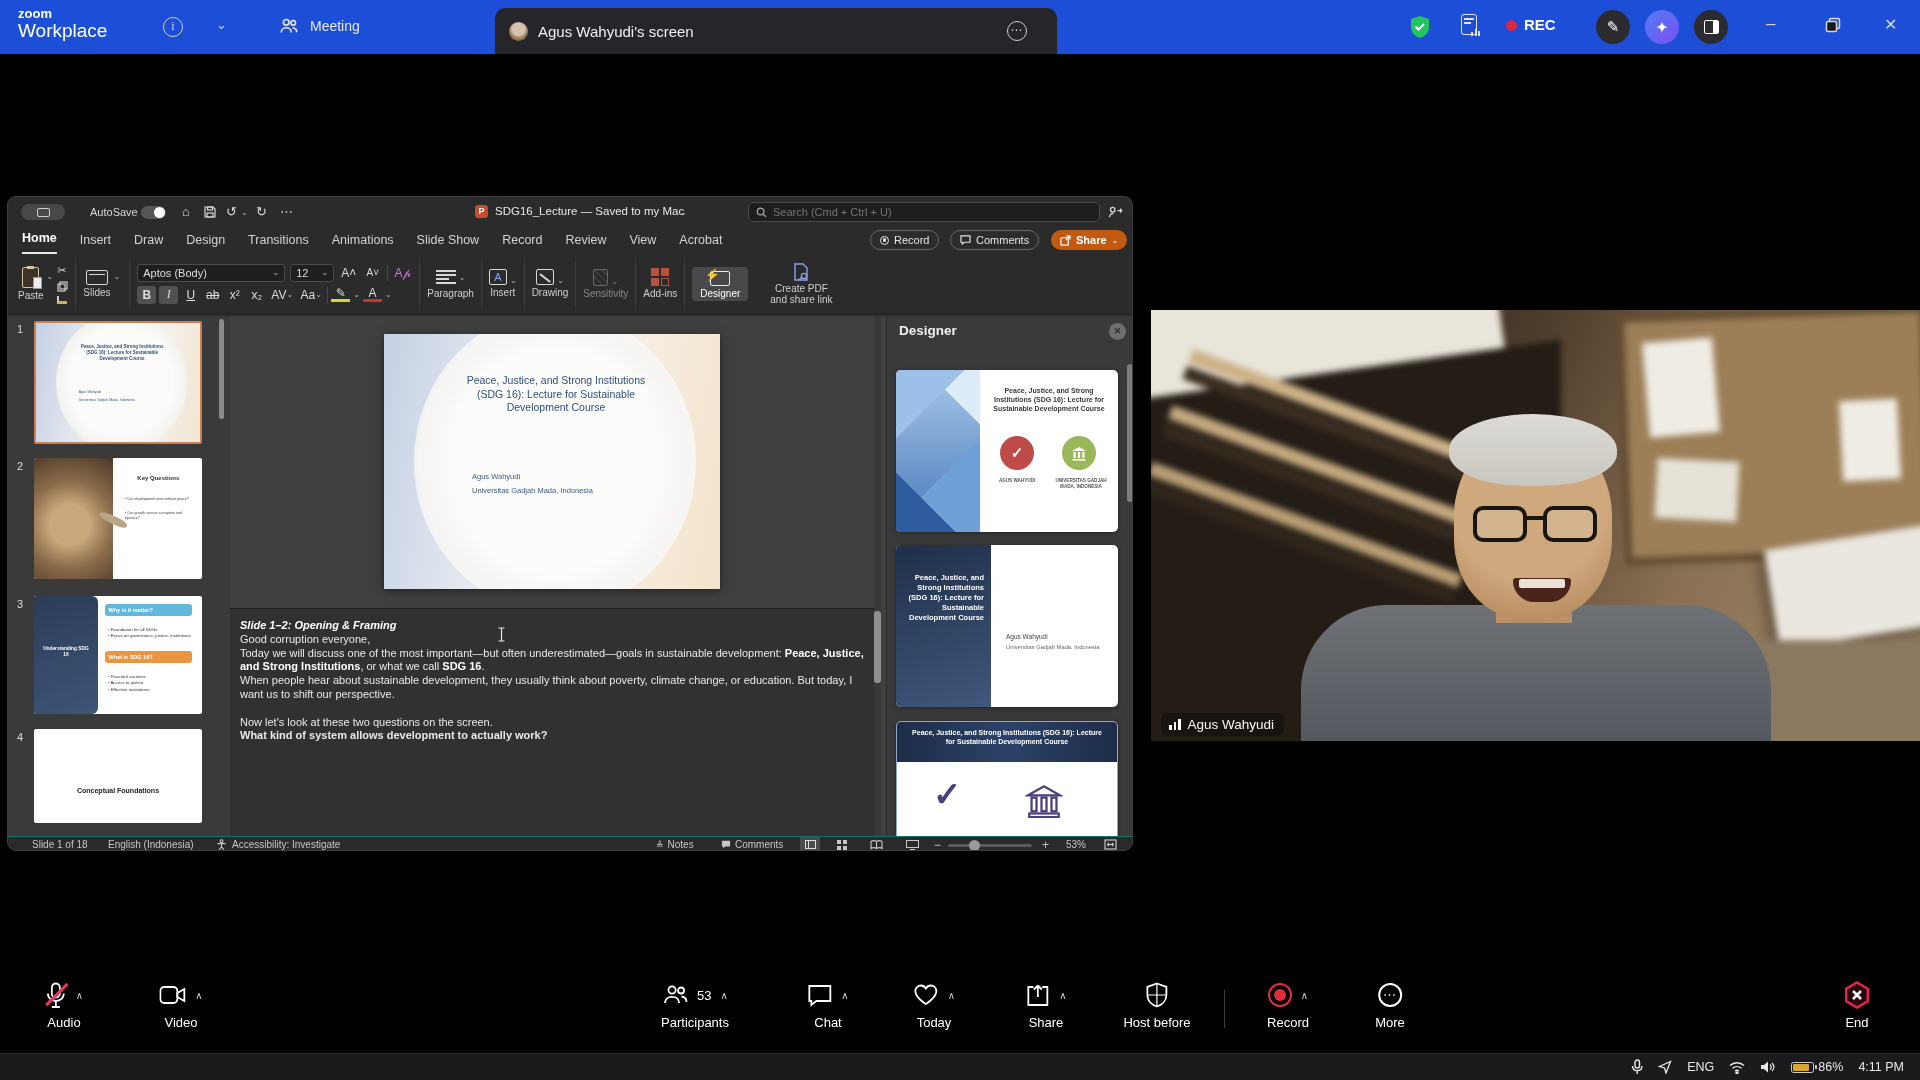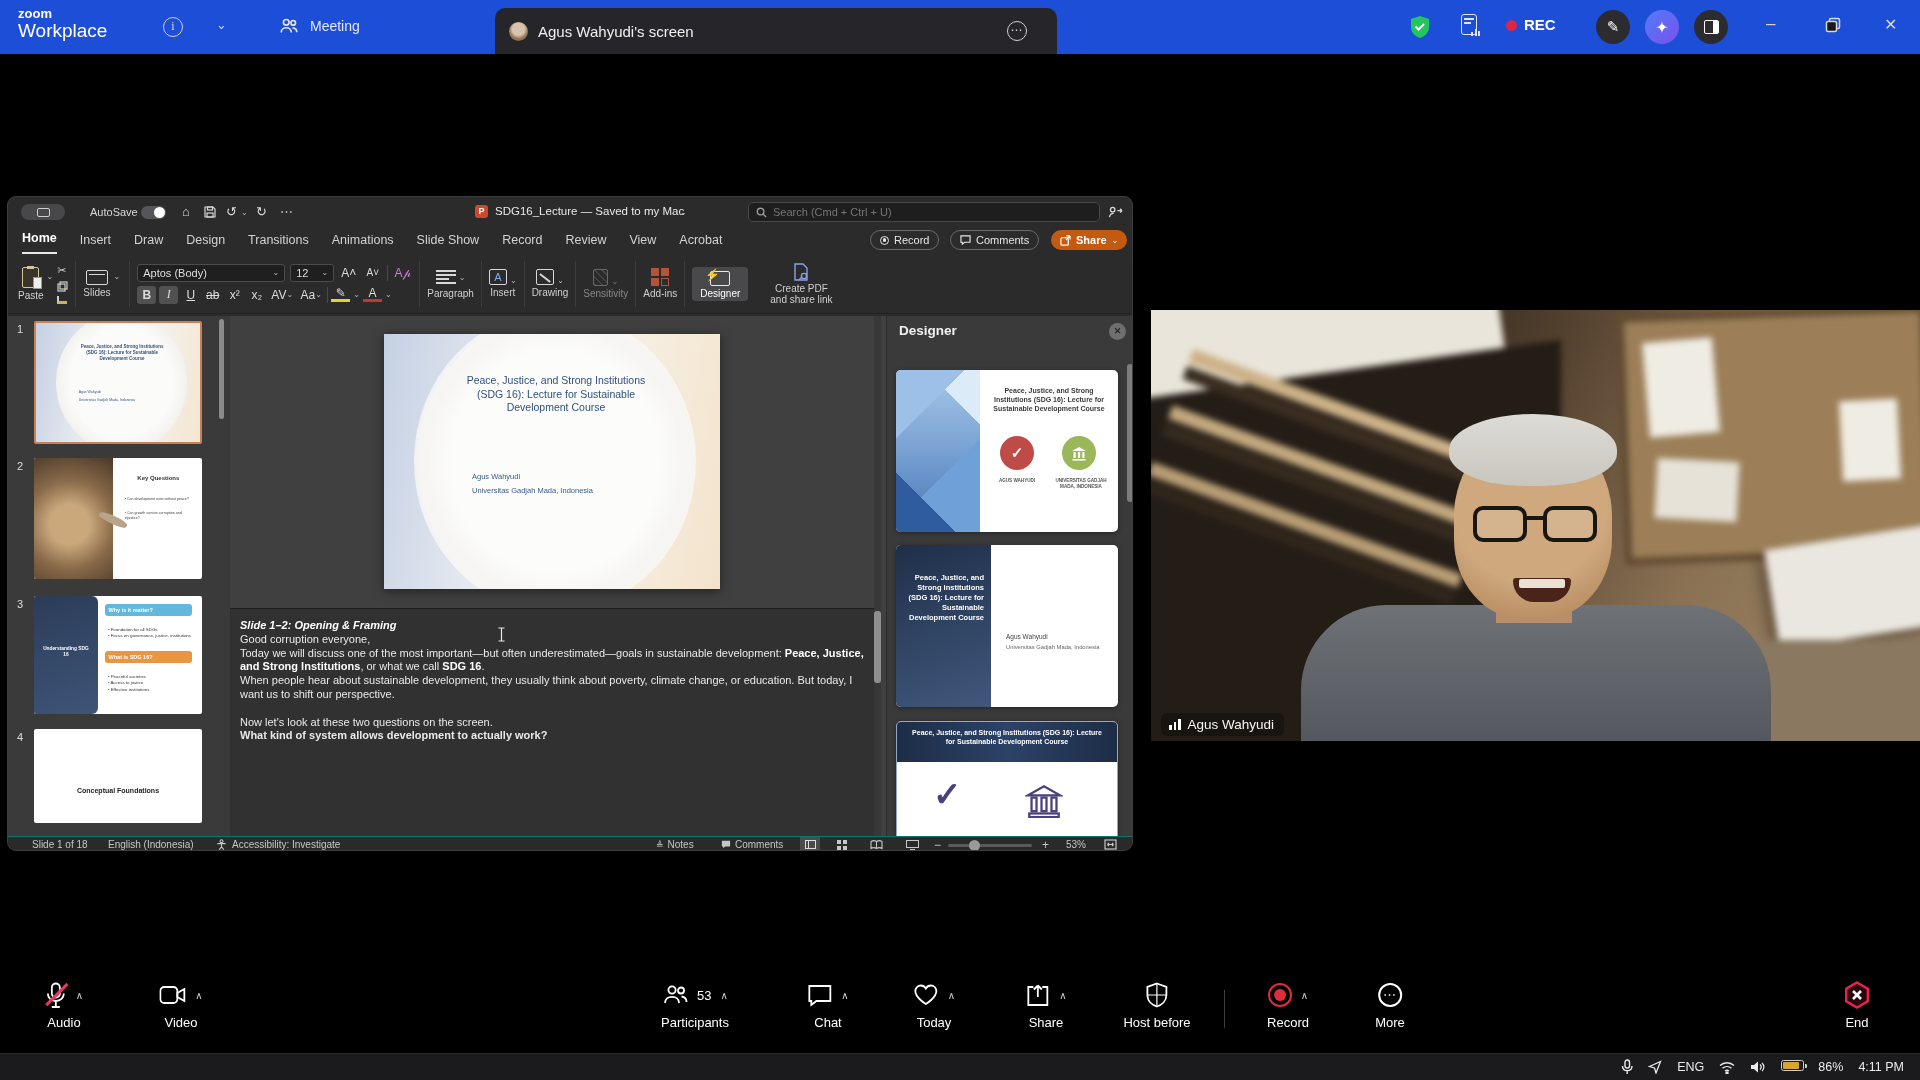--- a/index.html
+++ b/index.html
@@ -607,21 +607,21 @@
     </svg>
   <span>ENG</span>
   <svg width="16" height="13" viewBox="0 0 16 13" fill="none" stroke="#eaeaea" stroke-width="1.4">
       <path d="M1 4.5C5 .8 11 .8 15 4.5M3.5 7.3c2.6-2.3 6.4-2.3 9 0M6 10c1.2-1 2.8-1 4 0"></path>
       <circle cx="8" cy="12" r="1" fill="#eaeaea"></circle>
     </svg>
   <svg width="16" height="14" viewBox="0 0 16 14" fill="#eaeaea">
       <path d="M1 5h3l4-3.5v11L4 9H1z"></path>
       <path d="M10 4.5c1.5 1.5 1.5 3.5 0 5M12 3c2.5 2.3 2.5 5.7 0 8" stroke="#eaeaea" stroke-width="1.2" fill="none"></path>
     </svg>
-  <div style="display:flex;align-items:flex-start;gap:14px">
+  <div style="display:flex;align-items:center;gap:4px">
     <div style="position:relative;width:23px;height:11px;border:1.3px solid #cfcfcf;border-radius:2.5px">
       <div style="position:absolute;left:1px;top:1px;bottom:1px;width:73%;background:#d8a62c;border-radius:1px"></div>
       <div style="position:absolute;right:-4px;top:2.5px;width:2.5px;height:4px;background:#cfcfcf;border-radius:0 1px 1px 0"></div>
     </div>
     <span>86%</span>
   </div>
   <span>4:11 PM</span>
 </div>
 
 </body></html>

